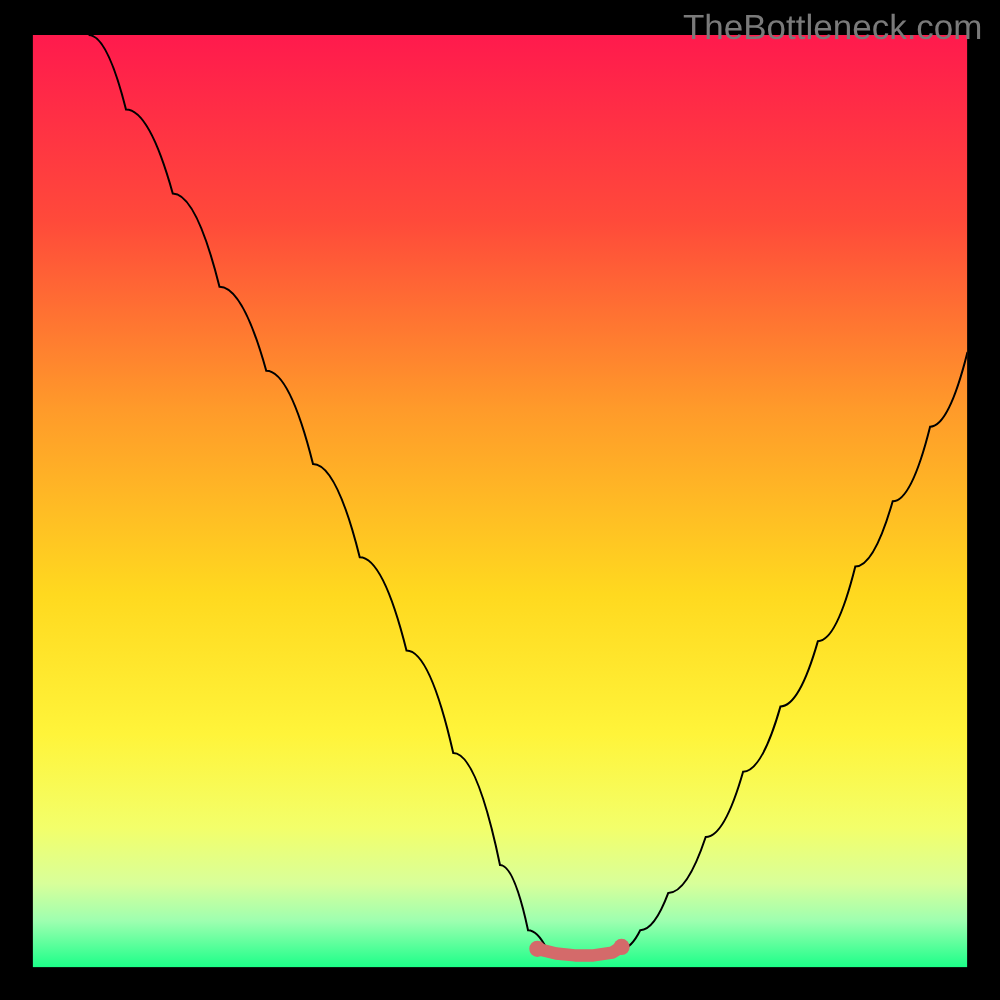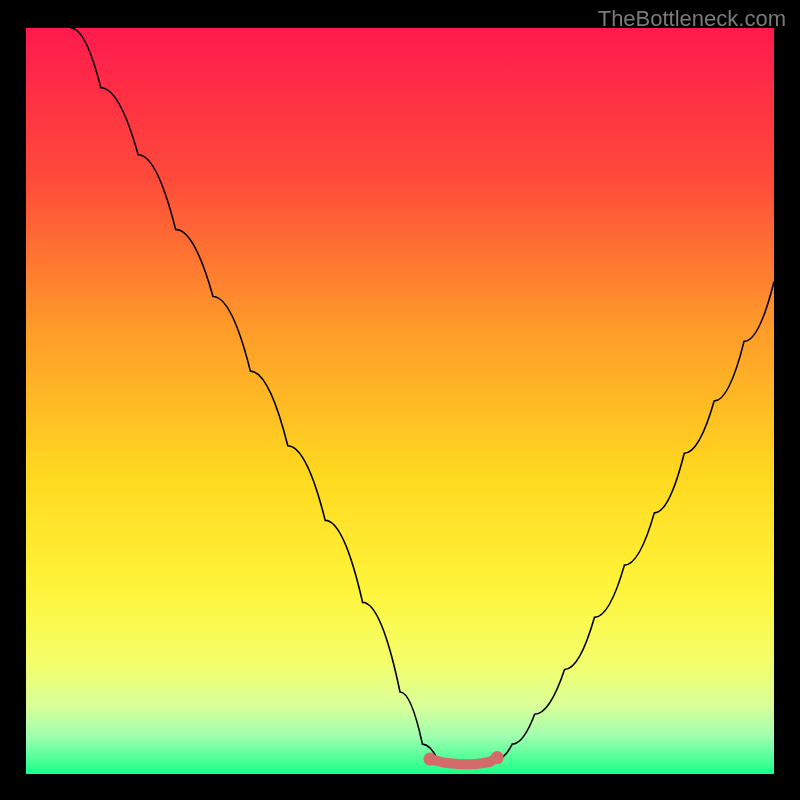--- a/index.html
+++ b/index.html
@@ -1,17 +1,17 @@
 <!DOCTYPE html>
 <html><head>
 <meta charset="utf-8">
 <style>
   * { margin: 0; padding: 0; box-sizing: border-box; }
   body { width: 800px; height: 800px; background: #000; position: relative; font-family: Arial, sans-serif; }
-  .watermark { position: absolute; top: 6px; right: 14px; color: #7a7a7a; font-size: 22px; font-weight: 500; z-index: 10; }
+  .watermark { position: absolute; top: 6px; right: 14px; color: #7a7a7a; font-size: 28px; font-weight: 500; z-index: 10; }
   .plot-area { position: absolute; left: 26px; top: 28px; width: 748px; height: 746px; overflow: hidden; }
   .gradient-bg { position: absolute; left: 0; top: 0; width: 100%; height: 100%; }
   .curve-layer { position: absolute; left: 0; top: 0; width: 100%; height: 100%; }
 </style>
 </head>
 <body>
 
 <div class="watermark">TheBottleneck.com</div>
 
 <div class="plot-area">

